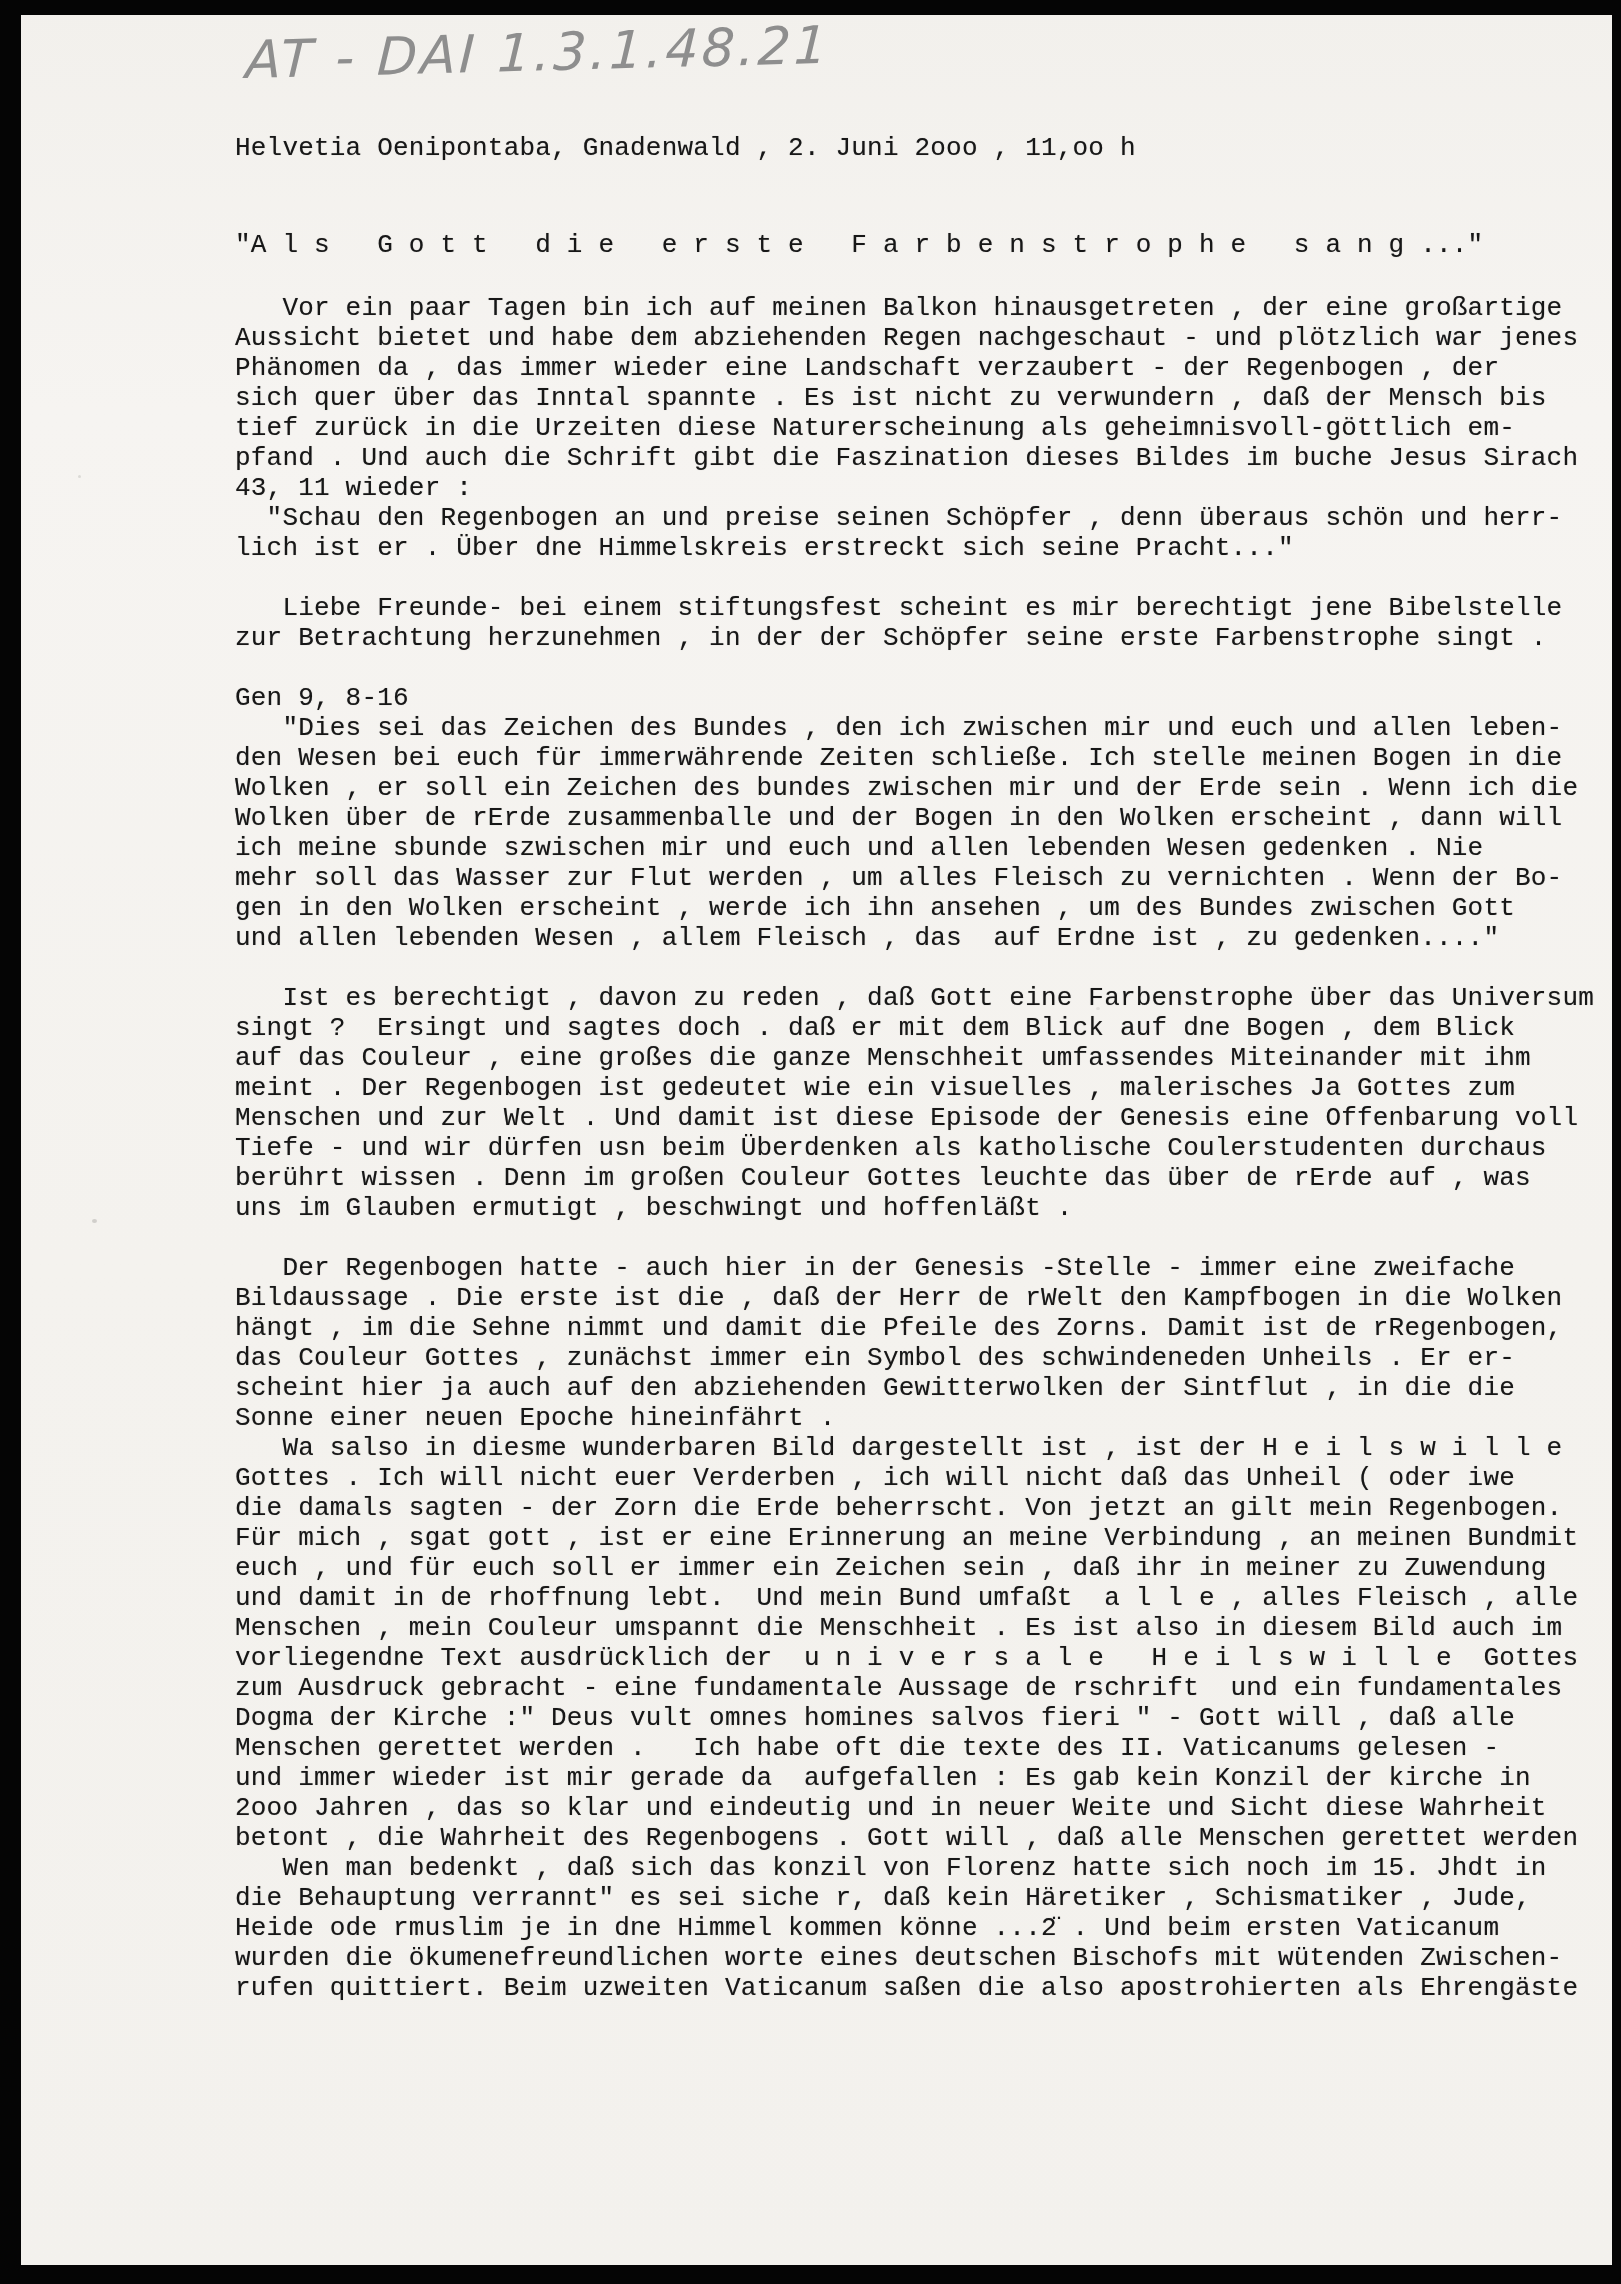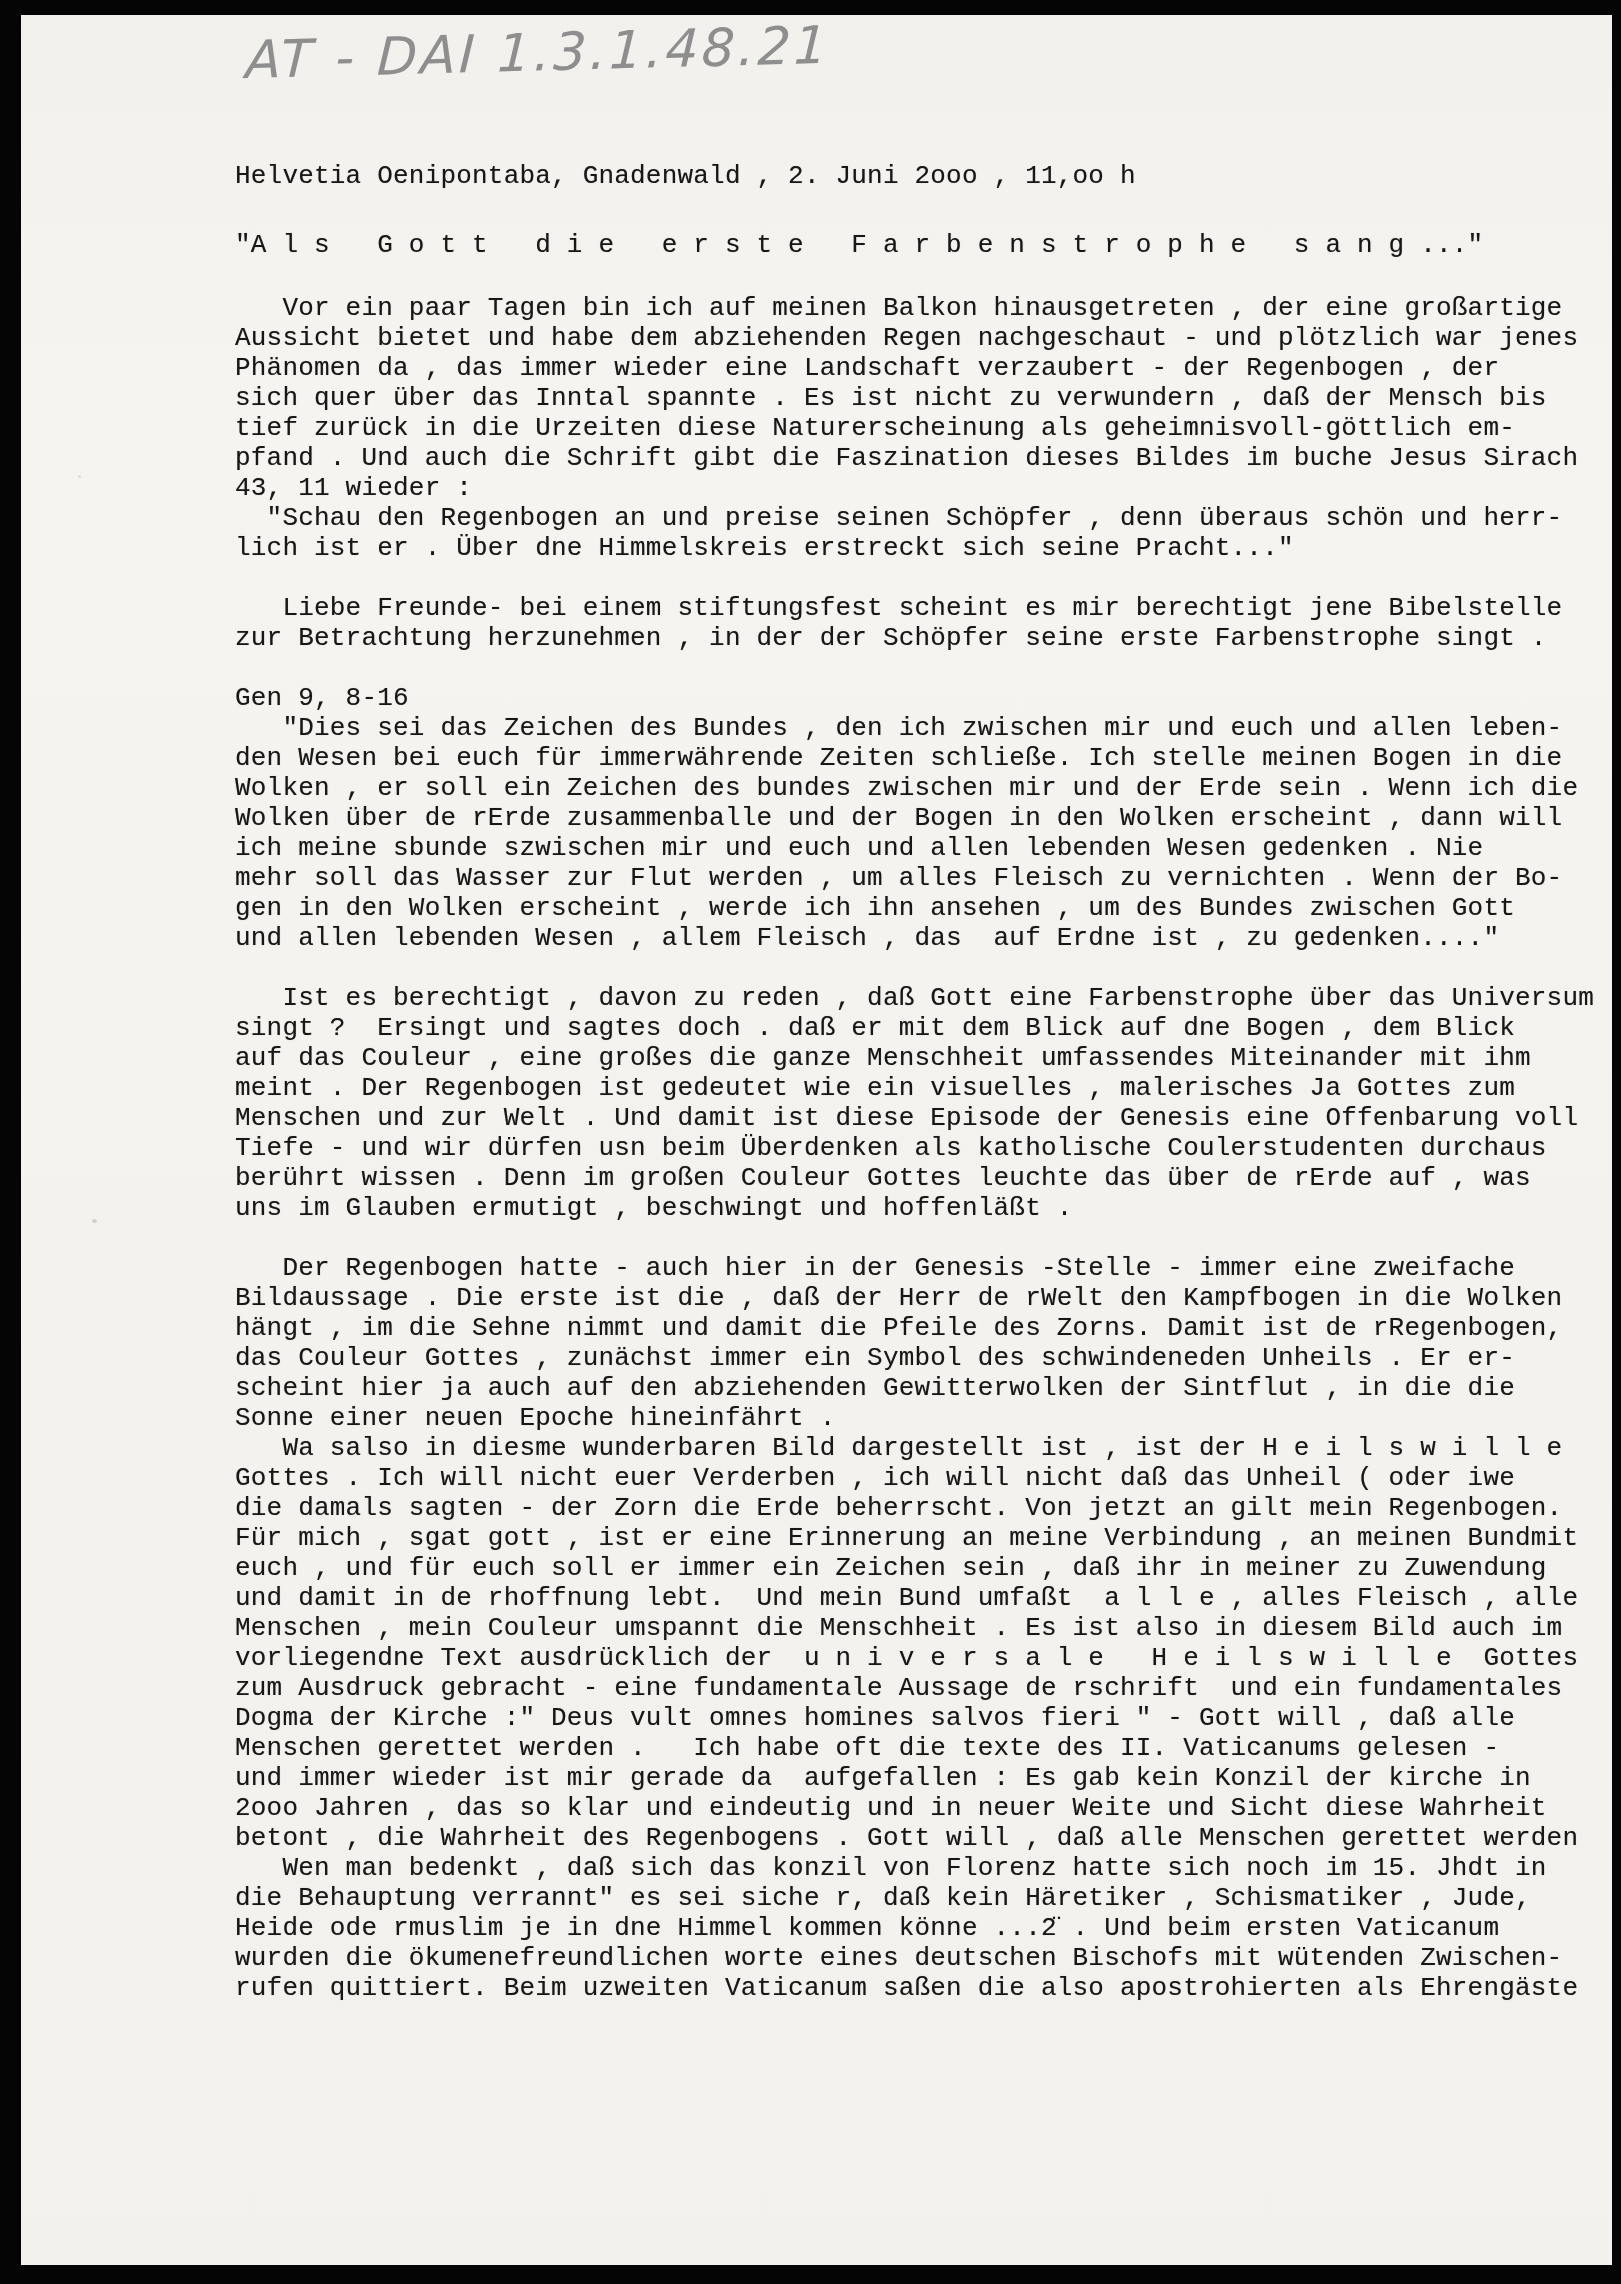--- a/index.html
+++ b/index.html
@@ -29,21 +29,21 @@
     white-space:pre;
   }
 
   .typed{
     color:#171717;
     font-size:26px;
     letter-spacing:0.2px;
     white-space:pre;
     text-shadow:0 0 0.8px rgba(25,25,25,0.38);
   }
-  .header-line{position:absolute;left:235px;top:160px;line-height:32px;}
+  .header-line{position:absolute;left:235px;top:132px;line-height:32px;}
   .title-line{position:absolute;left:235px;top:229px;line-height:32px;}
   .body-text{position:absolute;left:235px;top:293px;line-height:30px;}
 
   .speck{position:absolute;border-radius:50%;background:#b5b3af;}
   .speck-1{left:92px;top:1219px;width:4.9px;height:4px;opacity:.55;}
   .speck-2{left:78px;top:475px;width:3.2px;height:3.2px;opacity:.4;}
   .speck-3{left:1096px;top:1007px;width:4px;height:3.2px;opacity:.3;}
 </style>
 </head>
 <body>

